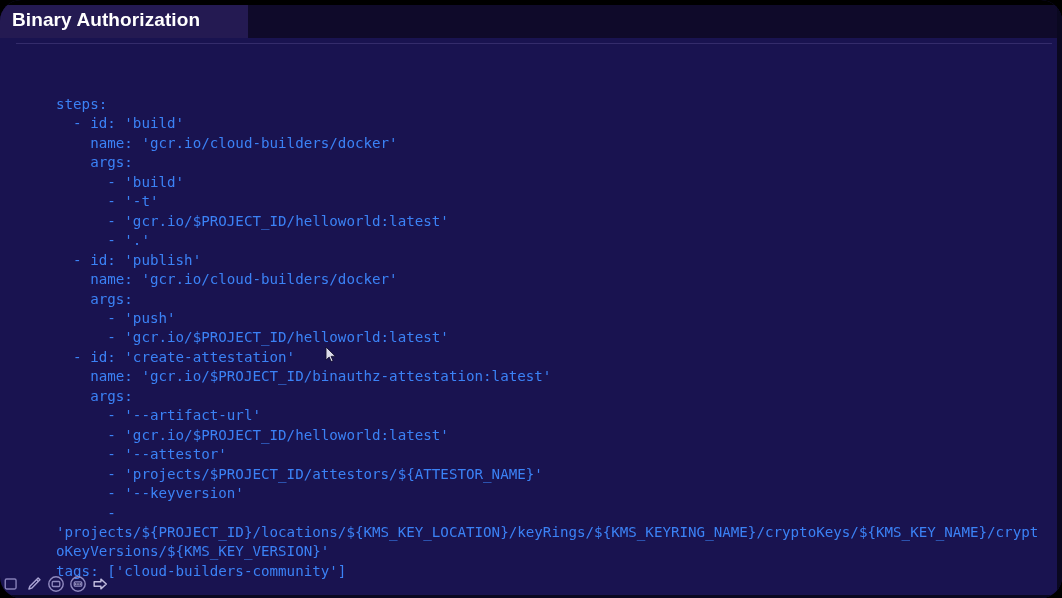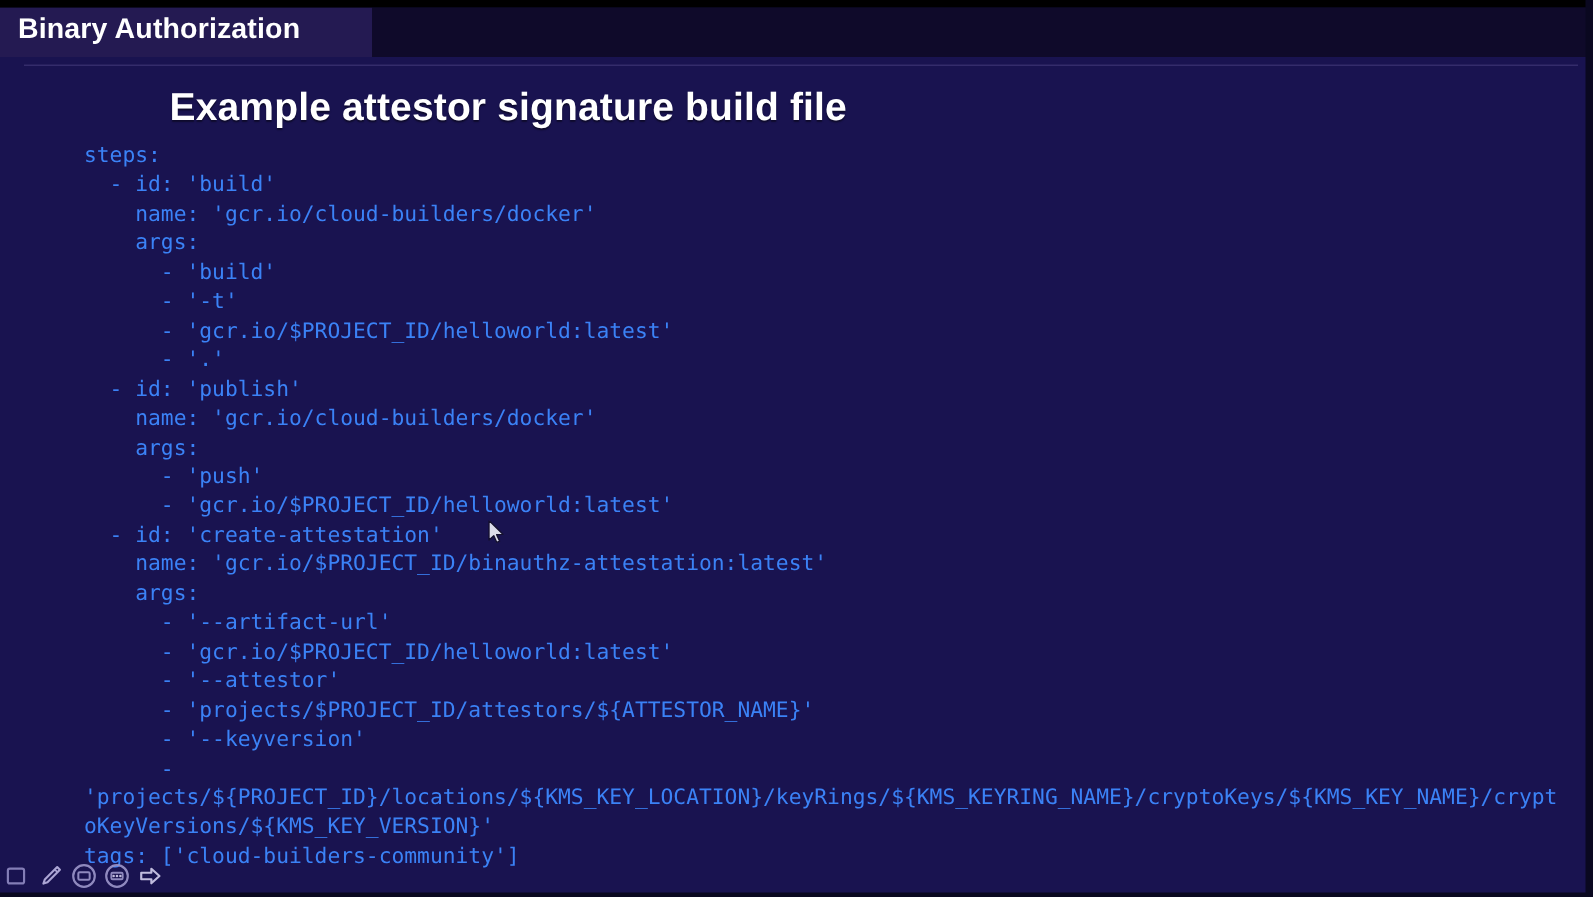--- a/index.html
+++ b/index.html
@@ -15,20 +15,21 @@
     font-family: "Liberation Sans", sans-serif;
   }
 
   
   .slide {
     position: relative;
     width: 1062px;
     height: 598px;
     background: #191350;
     overflow: hidden;
+    border-radius: 21px;
   }
   
   .edge-top {
     position: absolute; left: 0; top: 0;
     width: 1062px; height: 5px;
     background: #000000;
     z-index: 40;
   }
   .edge-right {
     position: absolute; right: 0; top: 0;
@@ -157,21 +158,20 @@
   <div class="edge-top"></div>
   <div class="edge-right"></div>
   <div class="edge-bottom"></div>
 
   <div class="header">
     <div class="header-accent"></div>
     <div class="header-title">Binary Authorization</div>
   </div>
   <div class="header-rule"></div>
 
-  <div class="slide-title">Example attestor signature build file</div>
 
   <div class="code" id="code-block"><span class="ln">steps:</span><span class="ln">  - id: 'build'</span><span class="ln">    name: 'gcr.io/cloud-builders/docker'</span><span class="ln">    args:</span><span class="ln">      - 'build'</span><span class="ln">      - '-t'</span><span class="ln">      - 'gcr.io/$PROJECT_ID/helloworld:latest'</span><span class="ln">      - '.'</span><span class="ln">  - id: 'publish'</span><span class="ln">    name: 'gcr.io/cloud-builders/docker'</span><span class="ln">    args:</span><span class="ln">      - 'push'</span><span class="ln">      - 'gcr.io/$PROJECT_ID/helloworld:latest'</span><span class="ln">  - id: 'create-attestation'</span><span class="ln">    name: 'gcr.io/$PROJECT_ID/binauthz-attestation:latest'</span><span class="ln">    args:</span><span class="ln">      - '--artifact-url'</span><span class="ln">      - 'gcr.io/$PROJECT_ID/helloworld:latest'</span><span class="ln">      - '--attestor'</span><span class="ln">      - 'projects/$PROJECT_ID/attestors/${ATTESTOR_NAME}'</span><span class="ln">      - '--keyversion'</span><span class="ln">      - </span><span class="ln wrap">'projects/${PROJECT_ID}/locations/${KMS_KEY_LOCATION}/keyRings/${KMS_KEYRING_NAME}/cryptoKeys/${KMS_KEY_NAME}/cryptoKeyVersions/${KMS_KEY_VERSION}'</span><span class="ln">tags: ['cloud-builders-community']</span></div>
 
   <div class="cursor" style="left: 325px; top: 347px;">
     <svg viewBox="0 0 12 16" width="12" height="16" aria-hidden="true">
       <path d="M1 0 L1 13 L4.2 10.1 L6.2 14.6 L8.1 13.8 L6.1 9.4 L10.3 9.2 Z" fill="#dcdcea" stroke="#14102f" stroke-width="0.9" stroke-linejoin="round"></path>
     </svg>
   </div>
 
   <div class="toolbar">

